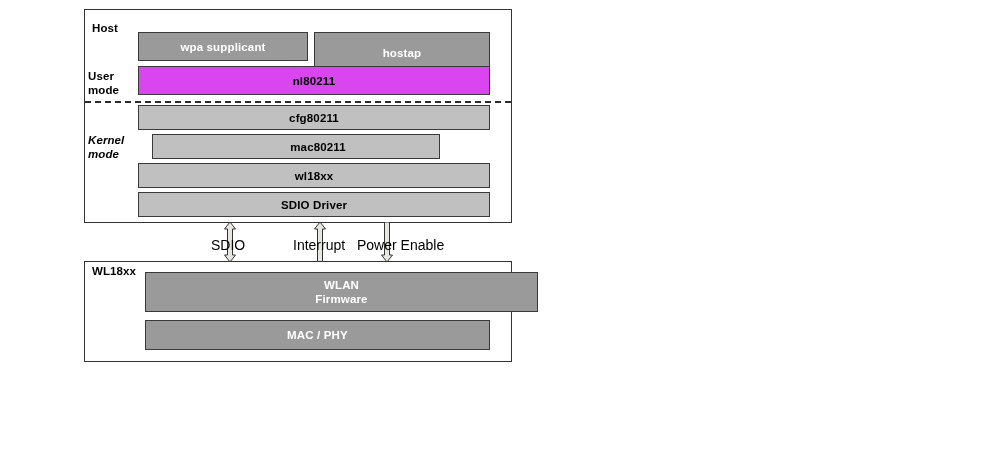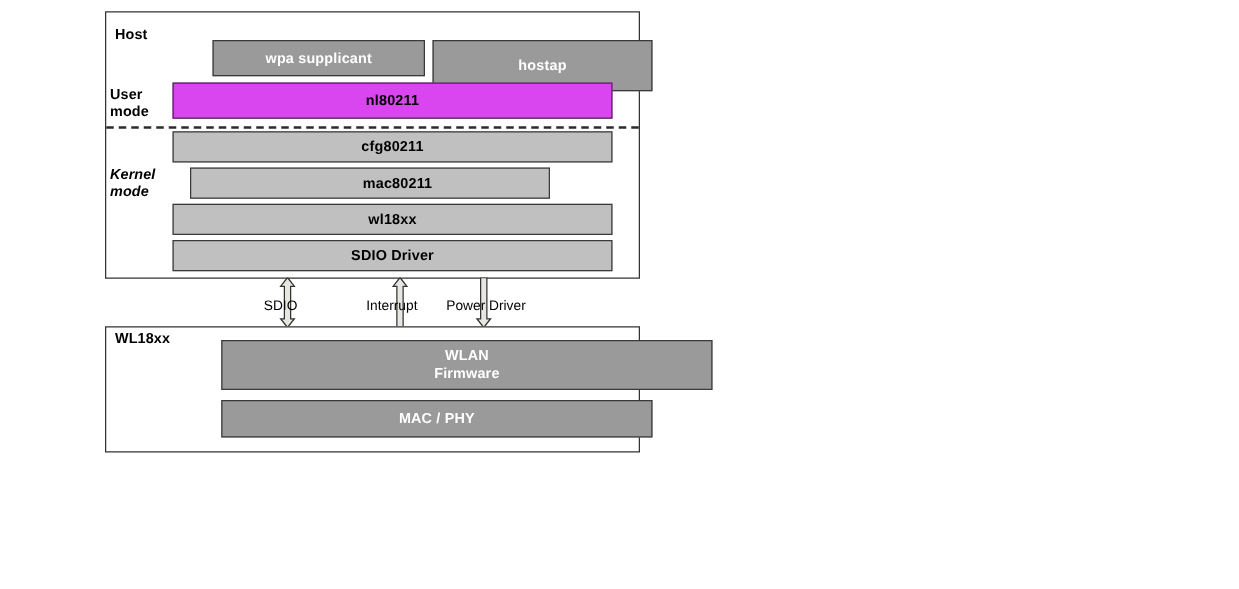--- a/index.html
+++ b/index.html
@@ -63,21 +63,21 @@
     border: 1.5px solid #3a3a3a;
     display: flex;
     align-items: center;
     justify-content: center;
     text-align: center;
     font-size: 11.5px;
     font-weight: bold;
     line-height: 14px;
     letter-spacing: 0.15px;
   }
-  .block.mid-gray   { background: #9a9a9a; color: #ffffff; margin-left: 32px; }
+  .block.mid-gray   { background: #9a9a9a; color: #ffffff; }
   .block.dark-gray  { background: #d946ef; color: #000000; }
   .block.light-gray { background: #c0c0c0; color: #000000; }
 
   #blk-wpa       { left: 138px; top: 32px;  width: 170px; height: 29px; }
   #blk-hostap    { left: 314px; top: 32px;  width: 176px; height: 41px; }
   #blk-nl80211   { left: 138px; top: 66px;  width: 352px; height: 29px; }
   #blk-cfg80211  { left: 138px; top: 105px; width: 352px; height: 25px; }
   #blk-mac80211  { left: 152px; top: 134px; width: 288px; height: 25px; padding-left: 44px; }
   #blk-wl18xx    { left: 138px; top: 163px; width: 352px; height: 25px; }
   #blk-sdio-drv  { left: 138px; top: 192px; width: 352px; height: 25px; }
@@ -93,21 +93,21 @@
     width: 14px;
   }
   #arrow-sdio      { left: 223px; top: 222px; height: 40px; }
   #arrow-interrupt { left: 313px; top: 222px; height: 40px; }
   #arrow-power     { left: 380px; top: 222px; height: 40px; }
   .arrow svg { display: block; width: 14px; height: 40px; }
 
   
   .conn-label {
     position: absolute;
-    font-size: 11px;
+    font-size: 14px;
     color: #000000;
     white-space: nowrap;
     line-height: 13px;
     text-align: right;
   }
   #conn-label-sdio      { left: 211px; top: 239px; }
   #conn-label-interrupt { left: 293px; top: 239px; }
   #conn-label-power     { left: 357px; top: 239px; }
 </style>
 </head>
@@ -160,21 +160,21 @@
   <div class="arrow" id="arrow-power">
     <svg viewBox="0 0 14 40" xmlns="http://www.w3.org/2000/svg">
       <polygon points="4.5,0 9.5,0 9.5,33 12.5,33 7,40 1.5,33 4.5,33" fill="#e8e6e0" stroke="#333333" stroke-width="1"></polygon>
     </svg>
   </div>
 
   <div class="conn-label" id="conn-label-sdio">SDIO</div>
 
   <div class="conn-label" id="conn-label-interrupt">Interrupt</div>
 
-  <div class="conn-label" id="conn-label-power">Power Driver</div>
+  <div class="conn-label" id="conn-label-power">Power Enable</div>
 
   <div class="outer-box" id="wl18xx-box"></div>
 
   <div class="side-label" id="label-wl18xx">WL18xx</div>
 
   <div class="block mid-gray" id="blk-fw">
     <div>
       <span class="block-lines">WLAN</span>
       <span class="block-lines">Firmware</span>
     </div>

